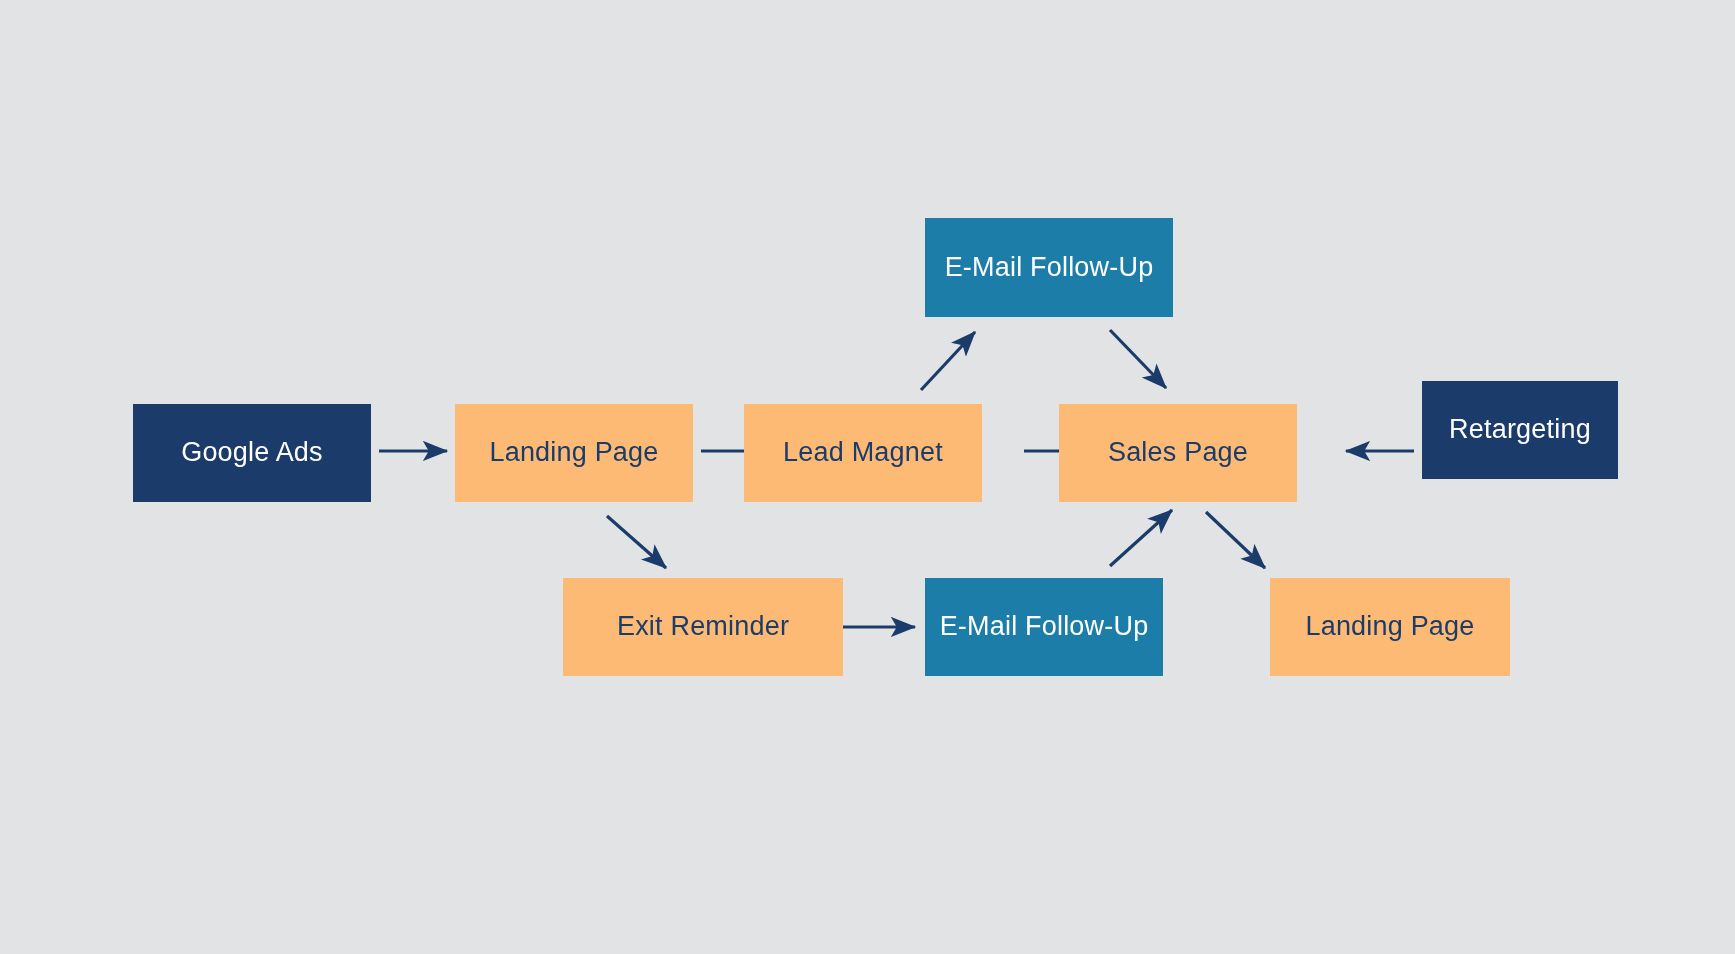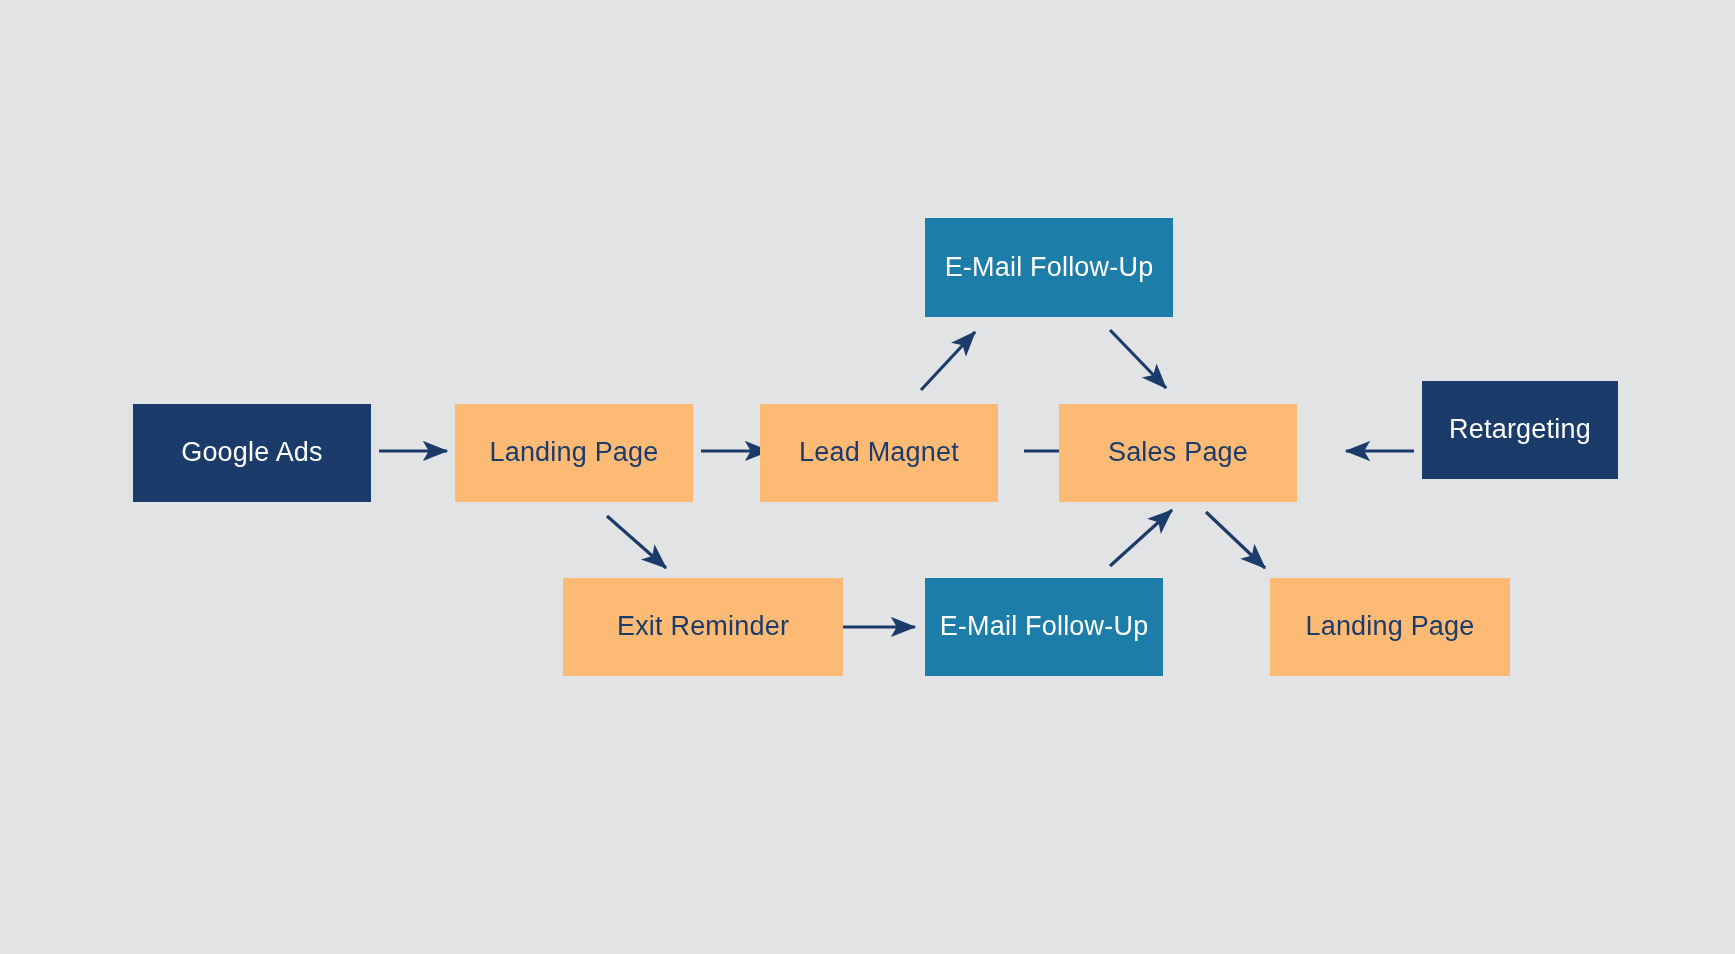--- a/index.html
+++ b/index.html
@@ -76,21 +76,21 @@
       </g>
   </svg>
 
   <div id="node-layer">
       <div class="node navy" style="left: 133px; top: 404px; width: 238px; height: 98px;">
         <span>Google Ads</span>
       </div>
       <div class="node white" style="left: 455px; top: 404px; width: 238px; height: 98px;">
         <span>Landing Page</span>
       </div>
-      <div class="node white" style="left: 760px; top: 404px; width: 238px; height: 98px;">
+      <div class="node white" style="left: 744px; top: 404px; width: 238px; height: 98px;">
         <span>Lead Magnet</span>
       </div>
       <div class="node white" style="left: 1059px; top: 404px; width: 238px; height: 98px;">
         <span>Sales Page</span>
       </div>
       <div class="node navy" style="left: 1422px; top: 381px; width: 196px; height: 98px;">
         <span>Retargeting</span>
       </div>
       <div class="node teal" style="left: 925px; top: 218px; width: 248px; height: 99px;">
         <span>E-Mail Follow-Up</span>

